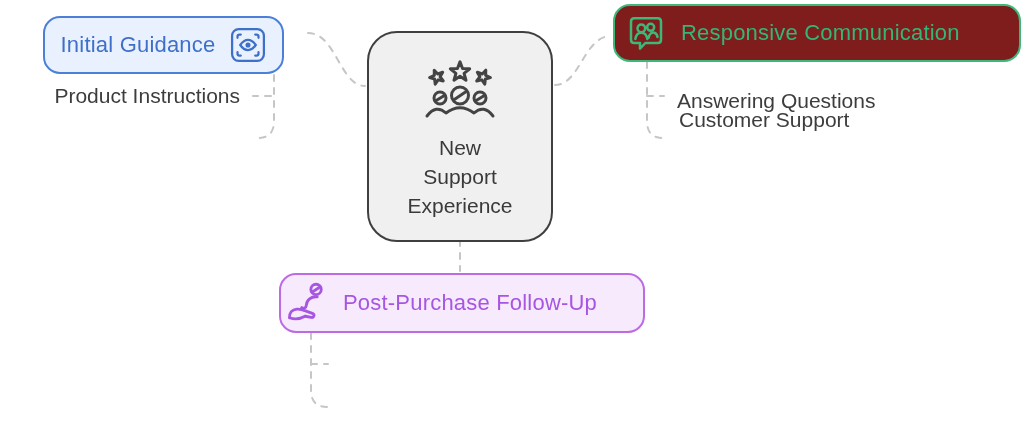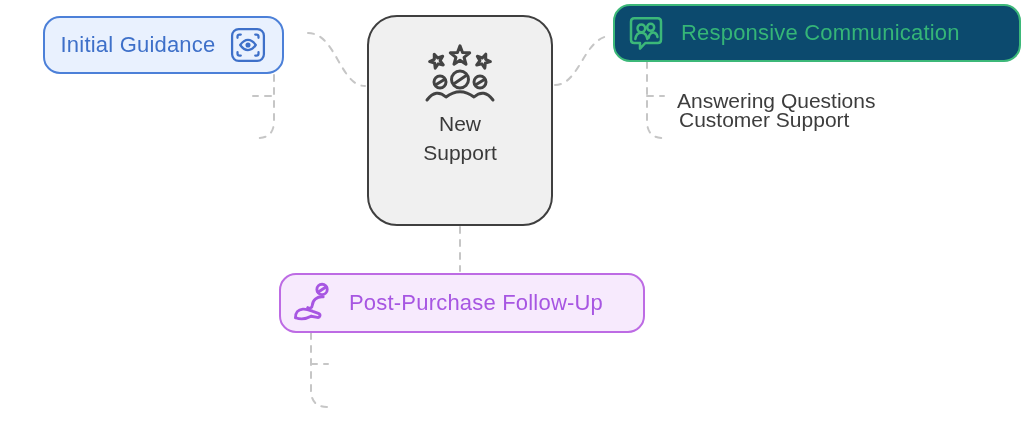--- a/index.html
+++ b/index.html
@@ -13,33 +13,33 @@
     border-radius:17px;white-space:nowrap;
   }
   .branch-label{font-size:22px;letter-spacing:.2px;}
   .node-blue{
     left:43px;top:4px;width:241px;height:58px;
     background:#e9f1fe;border:2px solid #4c80d8;color:#3e70c9;
     justify-content:center;gap:15px;flex-direction:row;margin-top:12px;
   }
   .node-green{
     left:613px;top:4px;width:408px;height:58px;
-    background:#0c4a6e;border:2px solid #3cb879;color:#35b577;
+    background:#7f1d1d;border:2px solid #3cb879;color:#35b577;
     justify-content:flex-start;padding-left:11px;gap:15px;
   }
   .node-purple{
     left:279px;top:273px;width:366px;height:60px;
     background:#f7eafd;border:2px solid #bd6be4;color:#a756e2;
-    justify-content:flex-start;padding-left:10px;gap:12px;
+    justify-content:flex-start;padding-left:4px;gap:12px;
   }
   .node-center{
-    left:367px;top:15px;width:186px;height:211px;
+    left:367px;top:31px;width:186px;height:211px;
     background:#f0f0f0;border:2.4px solid #3f3f3f;border-radius:30px;
     color:#3a3a3a;flex-direction:column;justify-content:flex-start;
-    padding-top:26px;gap:4px;align-items:center;
+    padding-top:26px;gap:12px;align-items:center;
   }
   .center-label{font-size:21px;line-height:29px;text-align:center;}
   .child{
     position:absolute;font-size:21px;line-height:26px;color:#3d3d3d;
     white-space:nowrap;
   }
   .child-l{text-align:right;}
   .child-l1{right:784px;top:83px;}
   .child-l2{right:784px;top:126px;}
   .child-r1{left:677px;top:88px;}
@@ -77,20 +77,21 @@
         <path d="M11.8,41.8 L20.4,36.4"></path>
         <circle cx="56" cy="39" r="6" fill="#f0f0f0"></circle>
         <path d="M51.8,41.8 L60.4,36.4"></path>
         <circle cx="36" cy="36.5" r="8.5" fill="#f0f0f0"></circle>
         <path d="M30,40.8 L42.2,32.6"></path>
       </svg>
     </span>
     <div class="center-label">
       <div>New</div>
       <div>Support</div>
+      <div>Experience</div>
     </div>
   </div>
 
   <div class="node node-blue">
     <span class="branch-label">Initial Guidance</span>
     <span class="icon">
       <svg width="36" height="36" viewBox="0 0 24 24" fill="none" stroke="#3e70c9" stroke-width="1.5" stroke-linecap="round" stroke-linejoin="round">
         <rect x="1.4" y="1.4" width="21.2" height="21.2" rx="4.4"></rect>
         <path d="M7.2,5 H6.4 C5.6,5 5,5.6 5,6.4 V7.2"></path>
         <path d="M16.8,5 h0.8 C18.4,5 19,5.6 19,6.4 V7.2"></path>
@@ -121,16 +122,17 @@
         <circle cx="16.2" cy="4.9" r="2.7"></circle>
         <path d="M14.1,6.4 L18.4,3.5"></path>
         <path d="M16.8,8.8 C13.6,8.5 11.3,10.3 11.1,13.2 C11,14.6 9.6,15.2 8.7,14.4"></path>
         <path d="M2.4,19.7 C2.2,17.1 3.7,15.4 6.2,15.2 C8.2,15 9.6,15.7 11.4,16.4 L14.3,17.4 C15.7,17.9 15.2,19.8 13.7,19.5 L10.5,18.9"></path>
         <path d="M2.4,19.7 C4.8,20.6 7.8,20.4 10.5,18.9"></path>
       </svg>
     </span>
     <span class="branch-label">Post-Purchase Follow-Up</span>
   </div>
 
+  <div class="child child-l child-l1">Product Instructions</div>
   <div class="child child-r1">Answering Questions</div>
   <div class="child child-r2">Customer Support</div>
 
 </div>
 
 </body></html>

